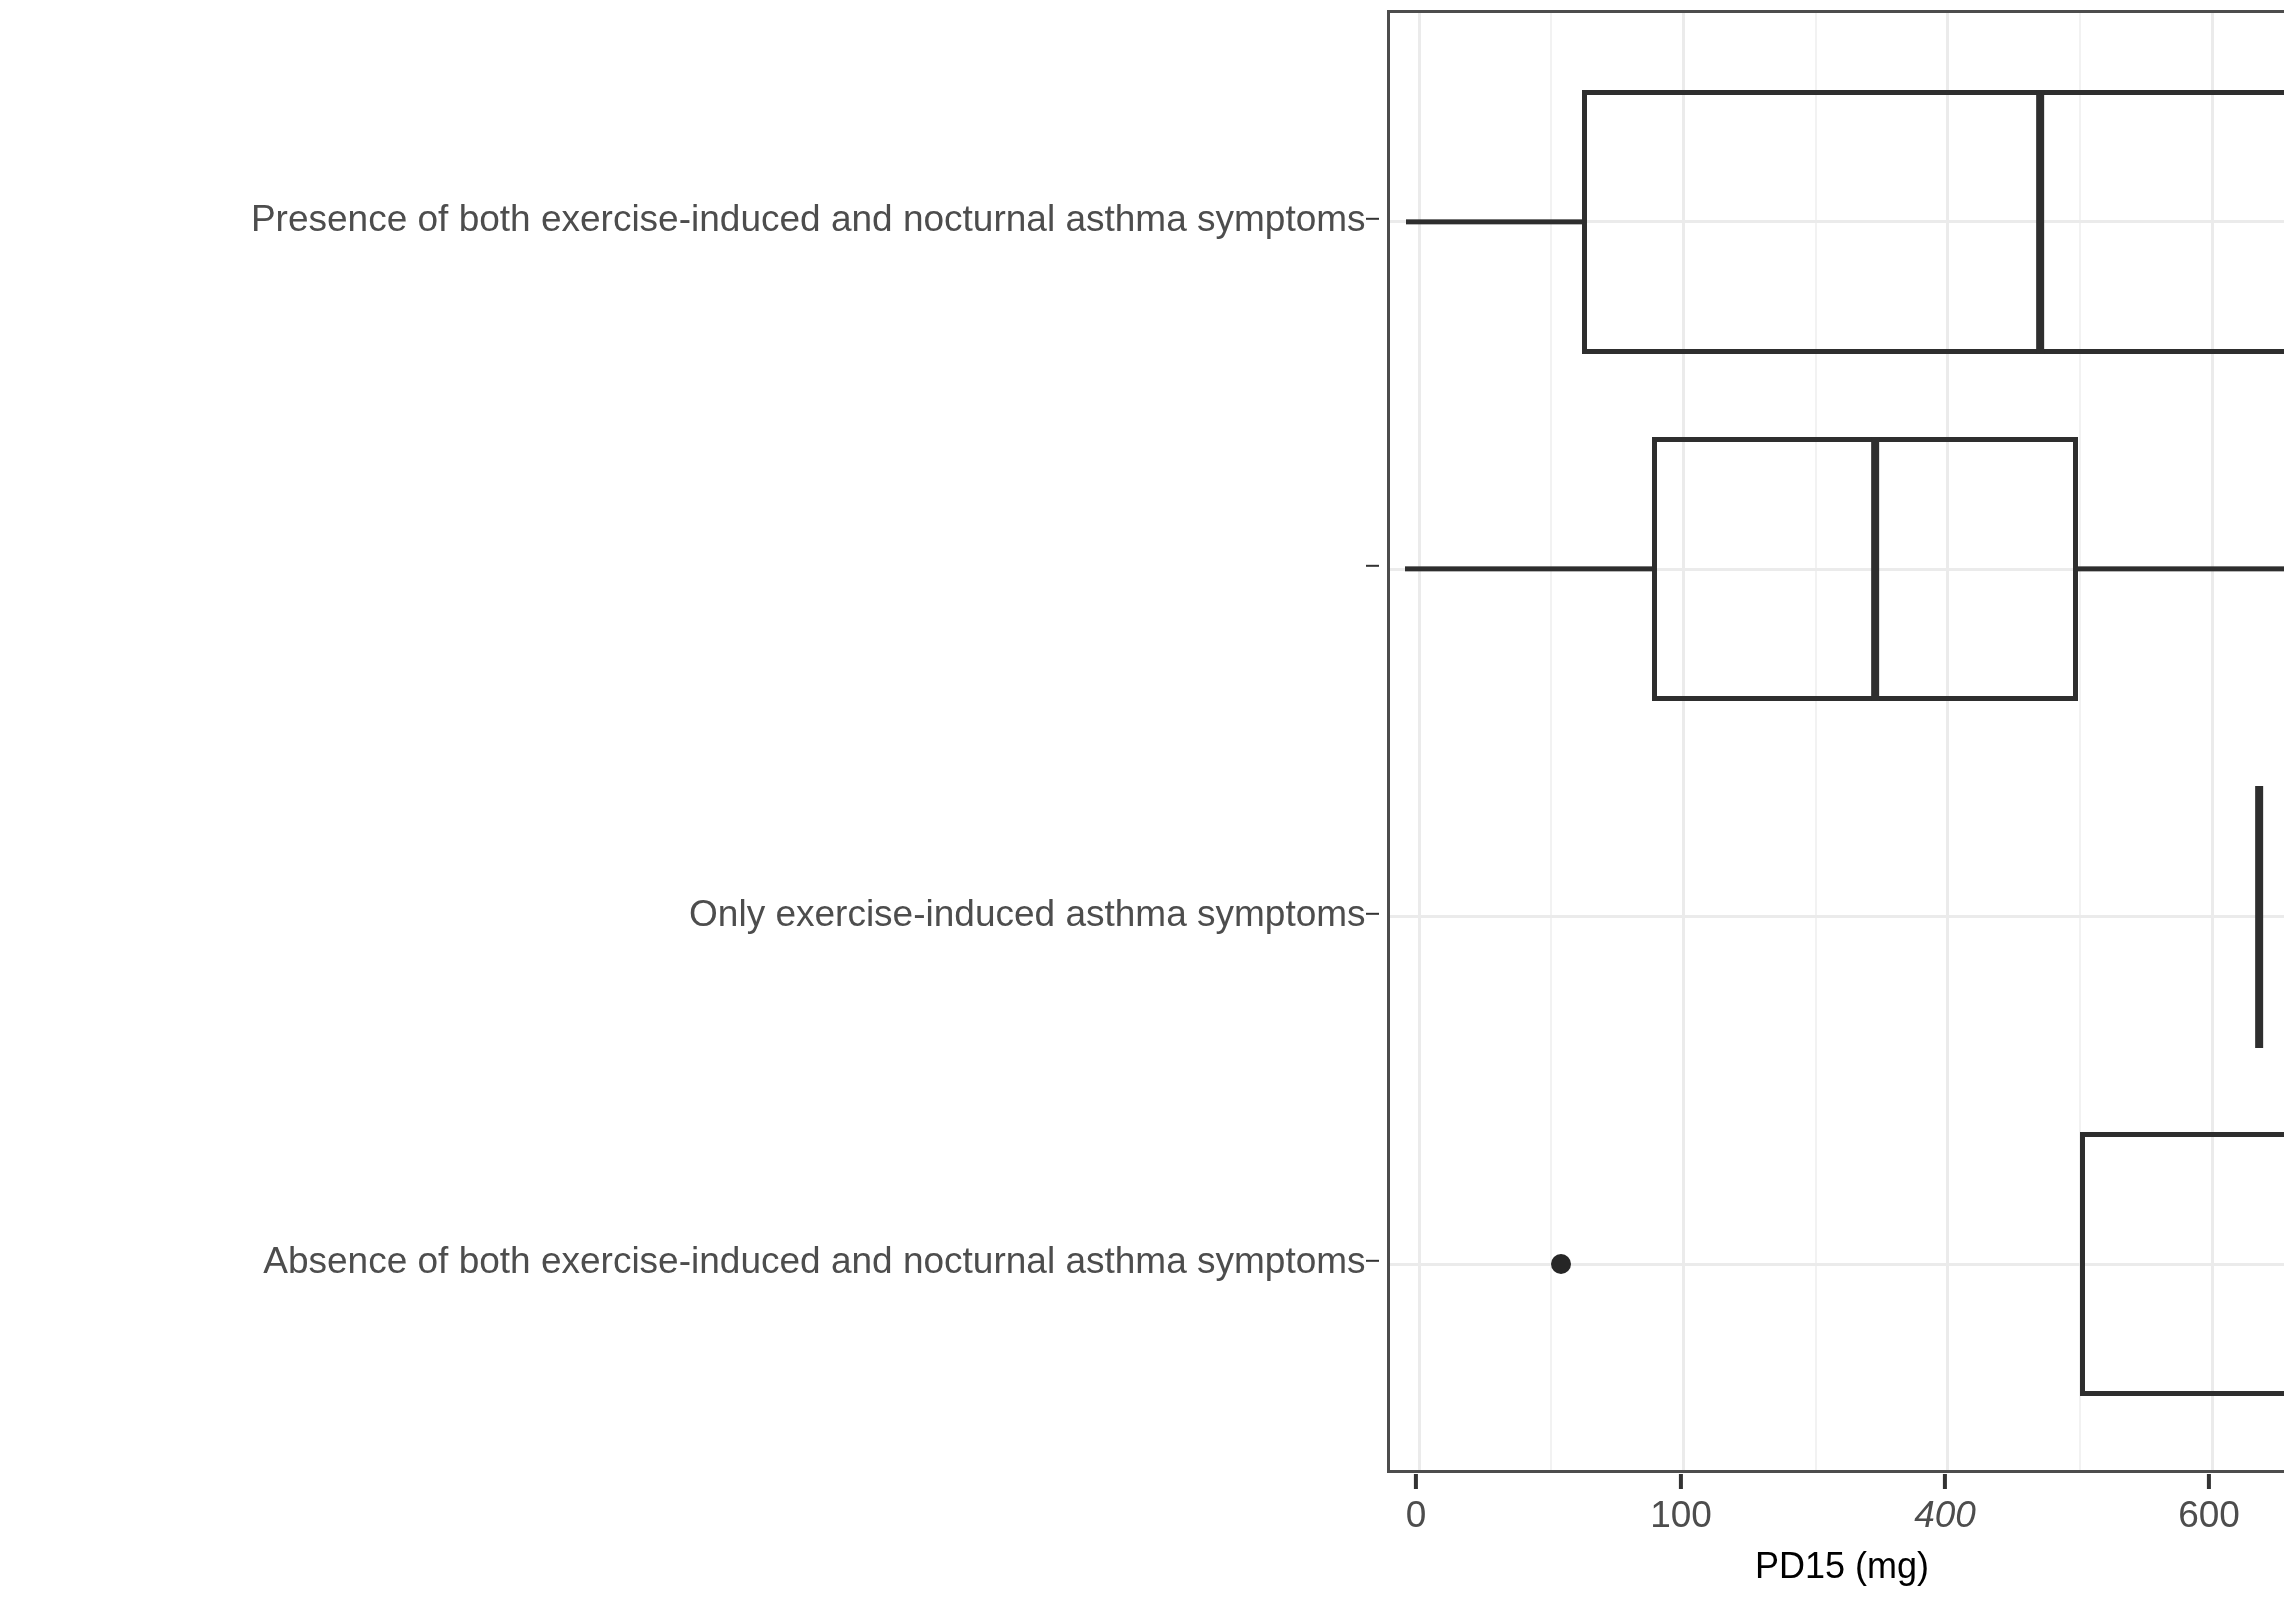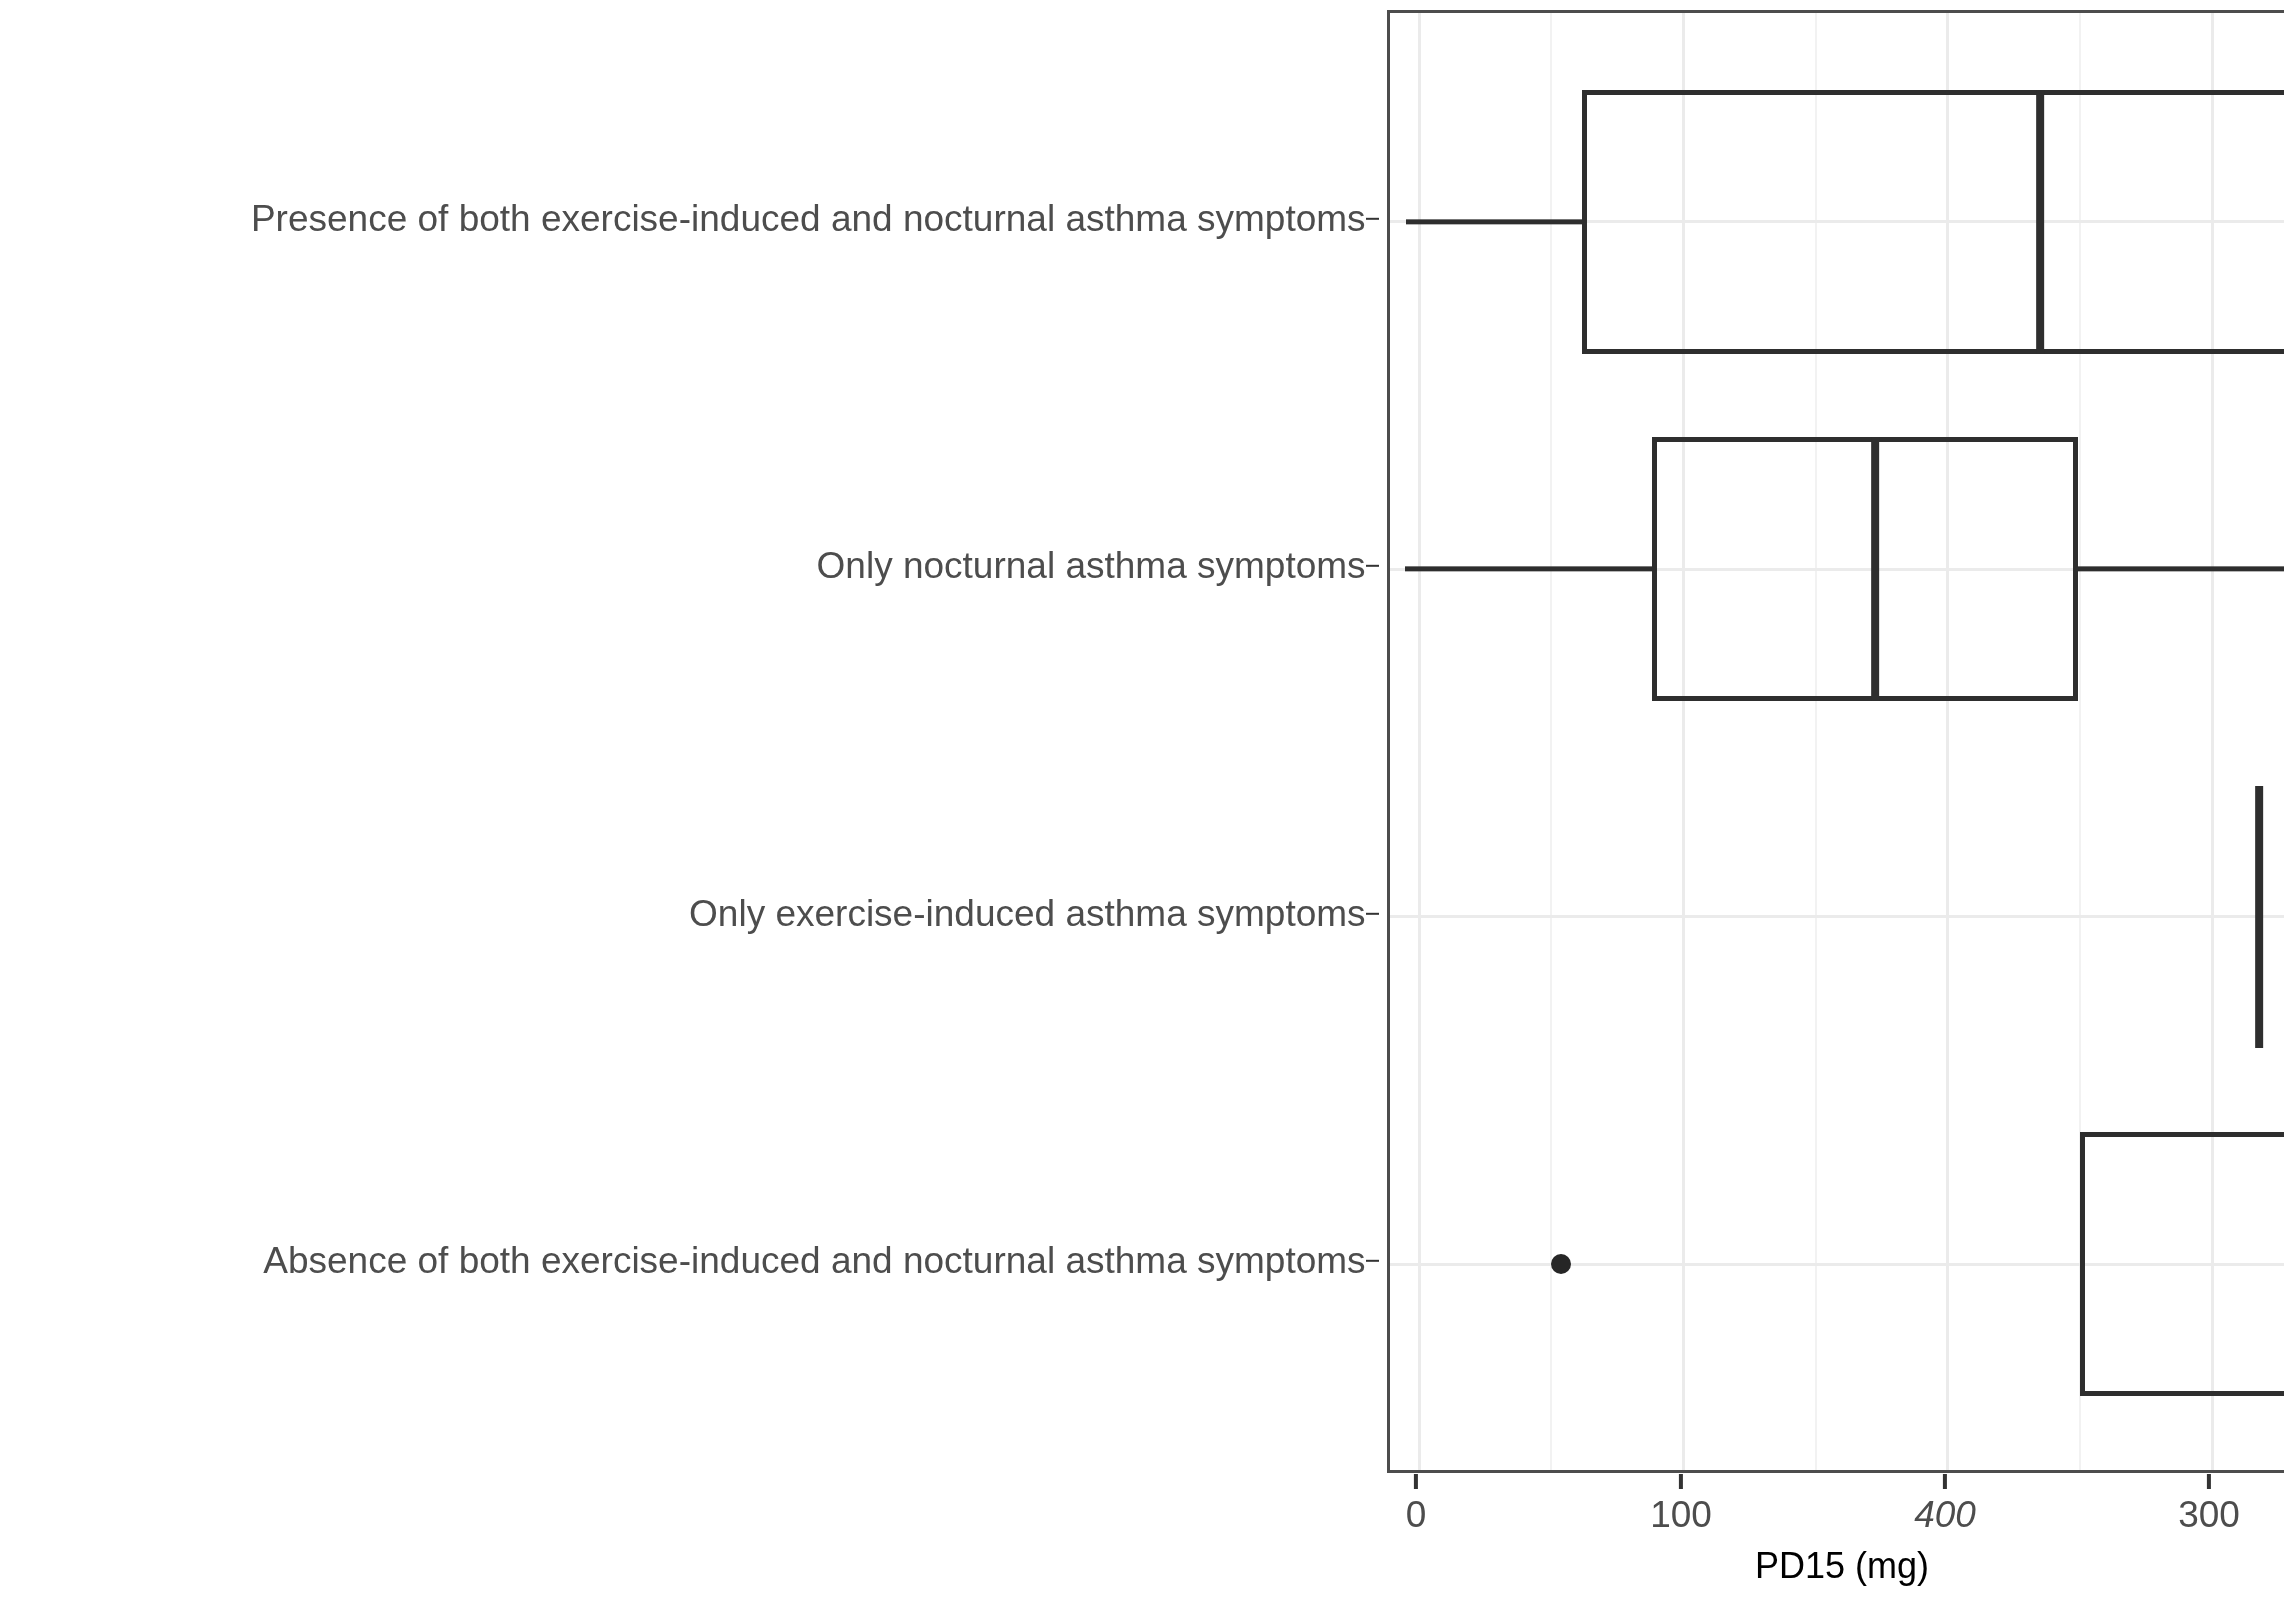--- a/index.html
+++ b/index.html
@@ -155,21 +155,20 @@
 </style>
 </head>
 <body>
 
 <div id="figure">
 
   <div id="ylabels">
     <div class="ytick-label" style="top:219px;">Presence of both exercise-induced and nocturnal asthma symptoms</div>
     <div class="ytick-mark" style="top:219px;"></div>
 
-    <div class="ytick-label" style="top:566px;">Only nocturnal asthma symptoms</div>
     <div class="ytick-mark" style="top:566px;"></div>
 
     <div class="ytick-label" style="top:914px;">Only exercise-induced asthma symptoms</div>
     <div class="ytick-mark" style="top:914px;"></div>
 
     <div class="ytick-label" style="top:1261px;text-align:center;">Absence of both exercise-induced and nocturnal asthma symptoms</div>
     <div class="ytick-mark" style="top:1261px;"></div>
   </div>
 
   <div id="panel">
@@ -200,19 +199,19 @@
   </div>
 
   <div id="xaxis">
       <div class="xtick-mark" style="left: 29px;"></div>
       <div class="xtick-label" style="left: 29px;">0</div>
       <div class="xtick-mark" style="left: 294px;"></div>
       <div class="xtick-label" style="left: 294px;">100</div>
       <div class="xtick-mark" style="left: 558px;"></div>
       <div class="xtick-label" style="left: 558px; font-style: italic;">400</div>
       <div class="xtick-mark" style="left: 822px;"></div>
-      <div class="xtick-label" style="left: 822px;">300</div>
+      <div class="xtick-label" style="left: 822px;">600</div>
     </div>
 
   <div id="xtitle">PD15 (mg)</div>
 
 </div>
 
 
 </body></html>

